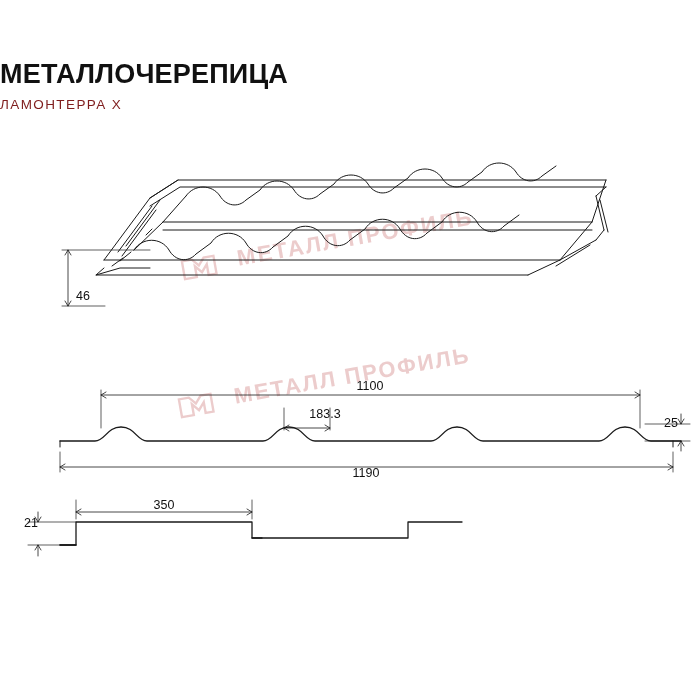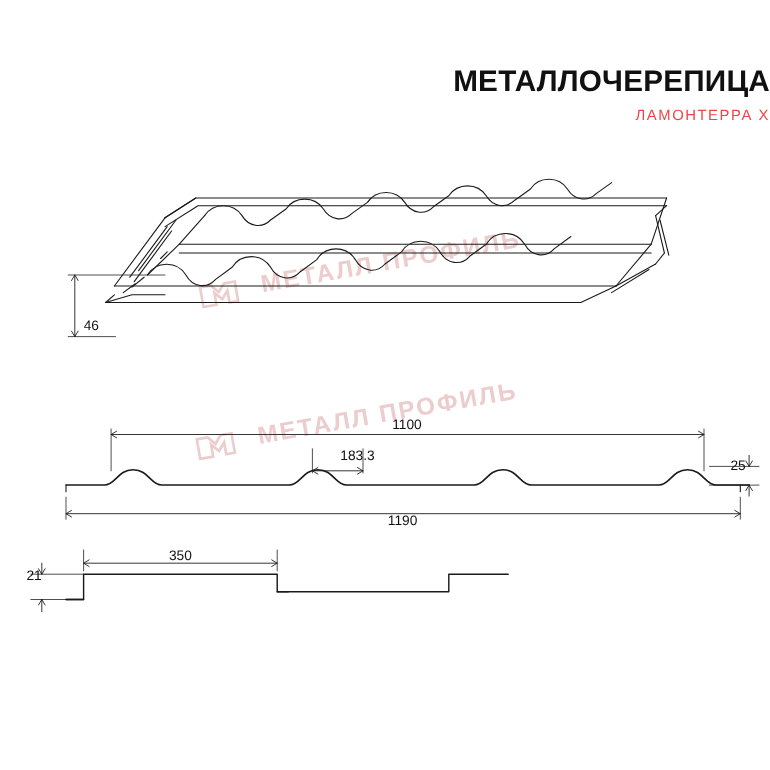--- a/index.html
+++ b/index.html
@@ -20,35 +20,35 @@
     left: 0;
     top: 0;
     width: 700px;
     height: 700px;
   }
   .title-block {
     position: absolute;
     left: 0;
     top: 58px;
     width: 700px;
-    text-align: right;
+    text-align: left;
   }
   .title {
     font-size: 27px;
     font-weight: bold;
     letter-spacing: 0.2px;
     line-height: 32px;
     color: #111111;
   }
   .subtitle {
     margin-top: 7px;
     font-size: 13.5px;
     font-weight: normal;
     letter-spacing: 1.4px;
-    color: #ef4444;
+    color: #7f1d1d;
   }
   
   .wm {
     position: absolute;
     color: #f0d7d7;
     font-size: 22px;
     font-weight: bold;
     letter-spacing: 2px;
     white-space: nowrap;
     user-select: none;

